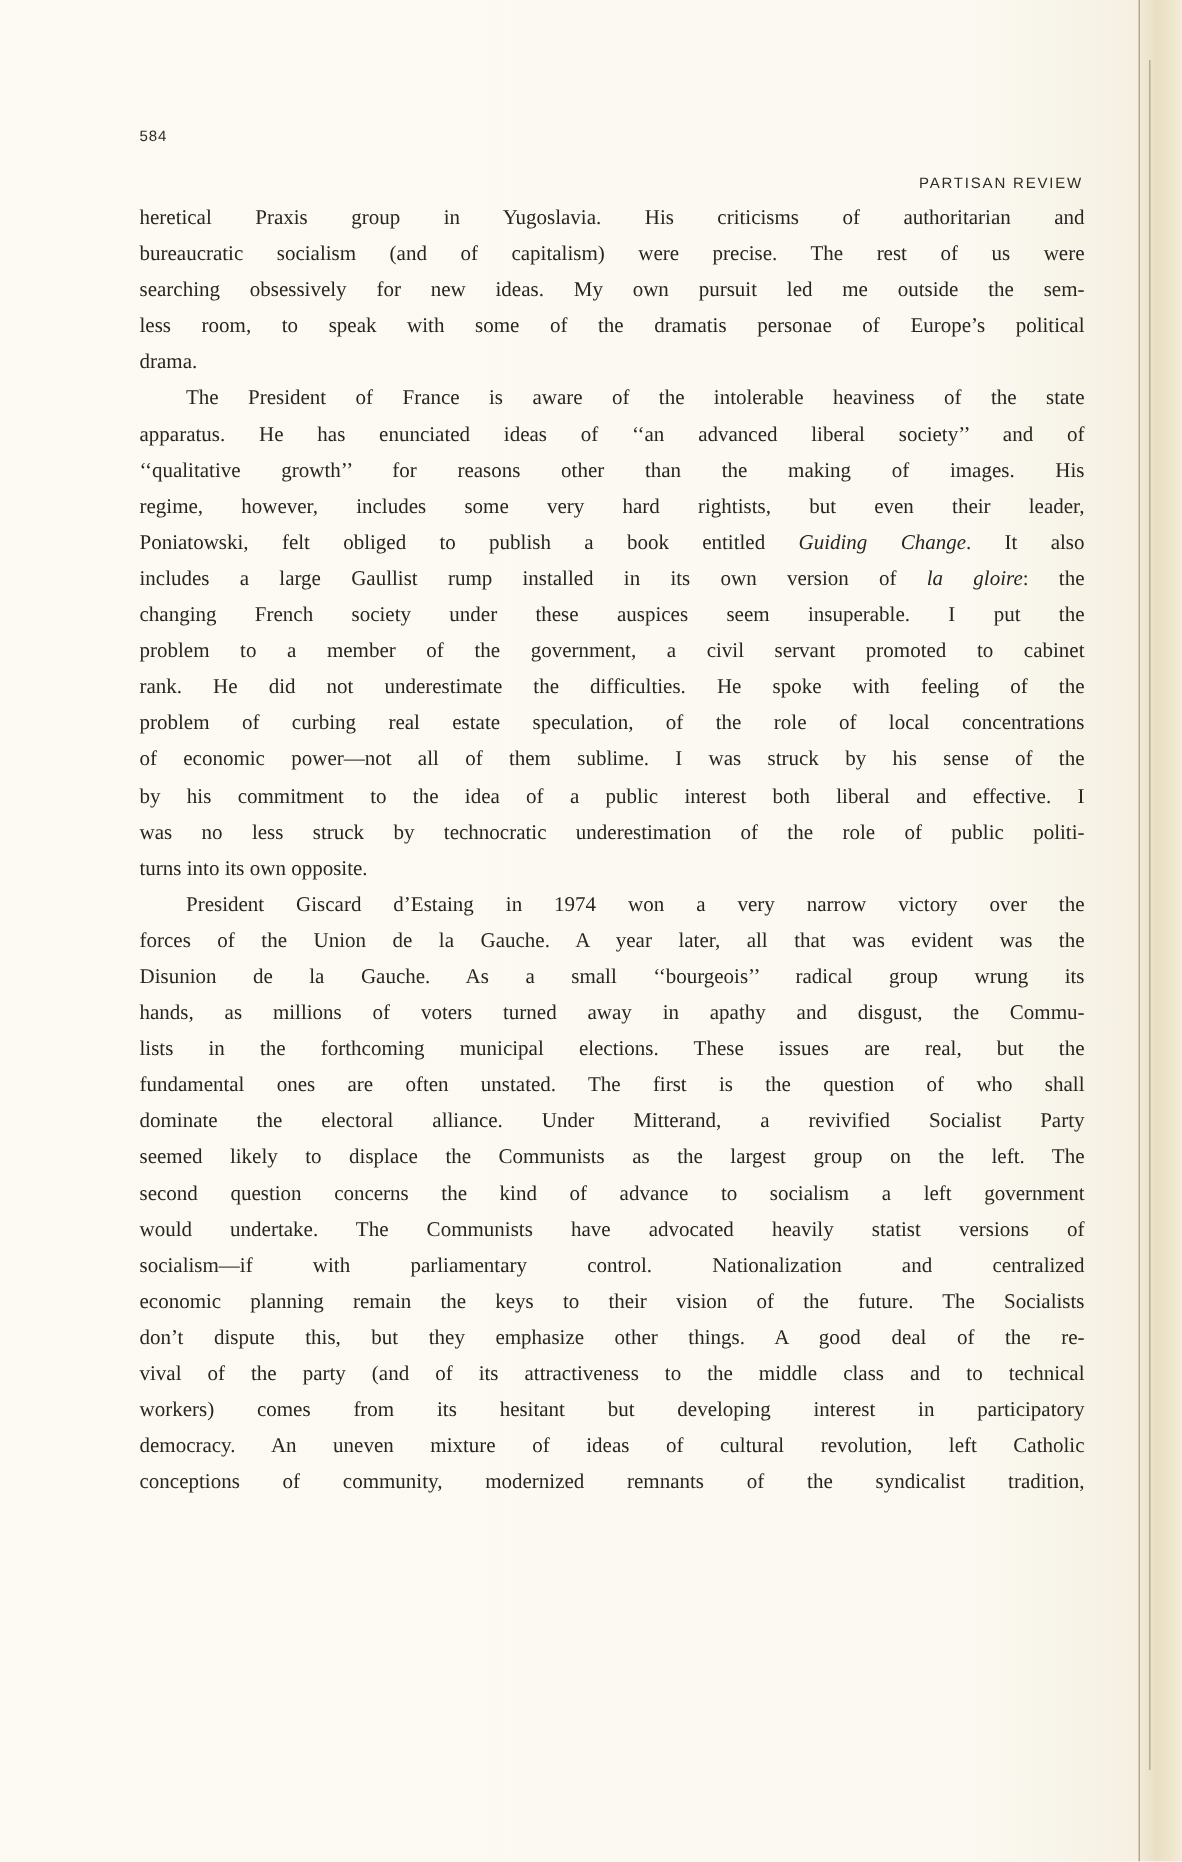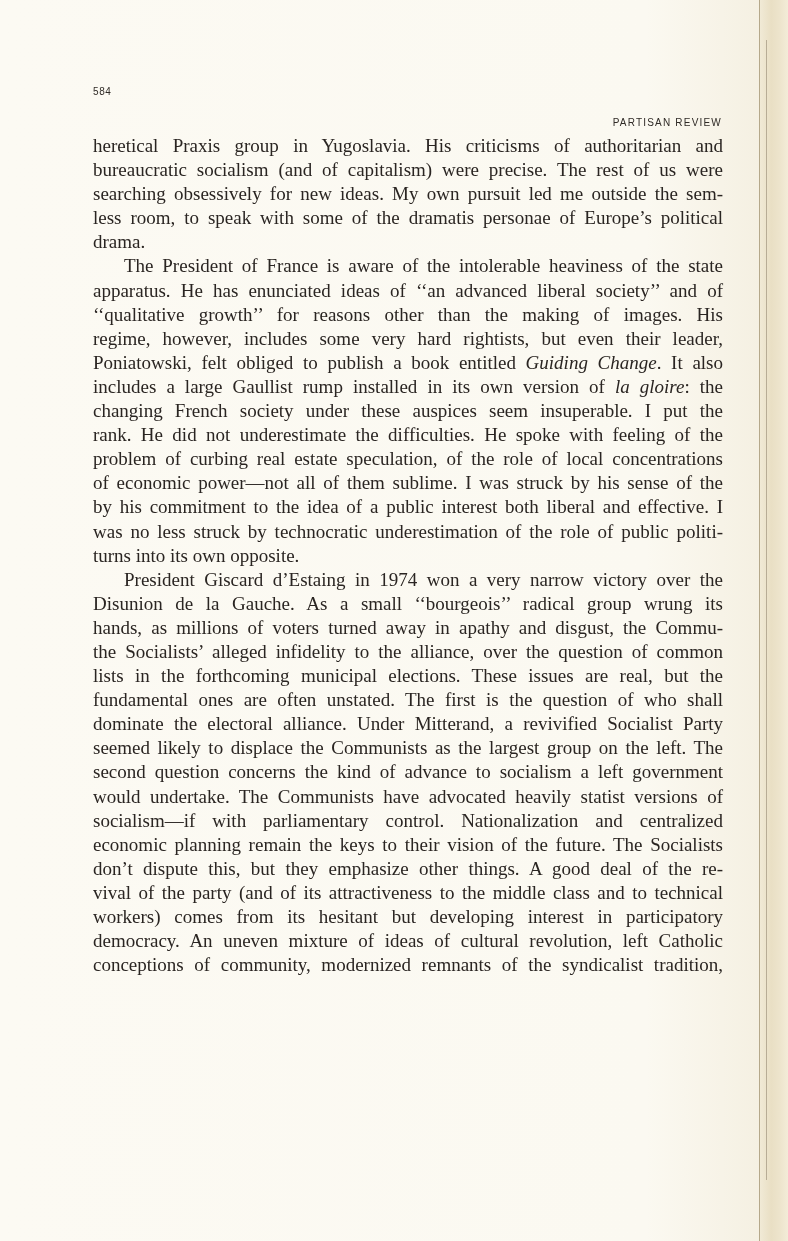--- a/index.html
+++ b/index.html
@@ -28,21 +28,21 @@
       font-family: Liberation Sans, sans-serif;
       font-size: 10px; letter-spacing: 0.6px; color: #2f2a26;
     }
     .header .page-number { position: absolute; left: 0; top: 6px; }
     .header .running-title { position: absolute; right: 0; top: 2px; letter-spacing: 1.2px; margin-top: 35px; }
     .body-text {
       position: absolute; left: 93px; top: 134px; width: 630px;
     }
     .line {
       display: block; height: 24.1px; line-height: 24.1px;
-      font-size: 19px; white-space: nowrap;
+      font-size: 14px; white-space: nowrap;
       text-align: justify; text-align-last: justify;
     }
     .line.last { text-align-last: left; }
     .line.indent { padding-left: 31px; }
     .line i { }
   </style>
 </head>
 <body>
 
 <div class="page">
@@ -59,32 +59,33 @@
         <span class="line last">drama.</span>
       </div>
       <div>
         <span class="line indent">The President of France is aware of the intolerable heaviness of the state</span>
         <span class="line">apparatus. He has enunciated ideas of ‘‘an advanced liberal society’’ and of</span>
         <span class="line">‘‘qualitative growth’’ for reasons other than the making of images. His</span>
         <span class="line">regime, however, includes some very hard rightists, but even their leader,</span>
         <span class="line">Poniatowski, felt obliged to publish a book entitled <i>Guiding Change</i>. It also</span>
         <span class="line">includes a large Gaullist rump installed in its own version of <i>la gloire</i>: the</span>
         <span class="line">changing French society under these auspices seem insuperable. I put the</span>
+        <span class="line">problem to a member of the government, a civil servant promoted to cabinet</span>
         <span class="line">rank. He did not underestimate the difficulties. He spoke with feeling of the</span>
         <span class="line">problem of curbing real estate speculation, of the role of local concentrations</span>
         <span class="line">of economic power—not all of them sublime. I was struck by his sense of the</span>
         <span class="line">by his commitment to the idea of a public interest both liberal and effective. I</span>
         <span class="line">was no less struck by technocratic underestimation of the role of public politi-</span>
         <span class="line last">turns into its own opposite.</span>
       </div>
       <div>
         <span class="line indent">President Giscard d’Estaing in 1974 won a very narrow victory over the</span>
+        <span class="line">forces of the Union de la Gauche. A year later, all that was evident was the</span>
         <span class="line">Disunion de la Gauche. As a small ‘‘bourgeois’’ radical group wrung its</span>
         <span class="line">hands, as millions of voters turned away in apathy and disgust, the Commu-</span>
-        <span class="line">the Socialists’ alleged infidelity to the alliance, over the question of common</span>
         <span class="line">lists in the forthcoming municipal elections. These issues are real, but the</span>
         <span class="line">fundamental ones are often unstated. The first is the question of who shall</span>
         <span class="line">dominate the electoral alliance. Under Mitterand, a revivified Socialist Party</span>
         <span class="line">seemed likely to displace the Communists as the largest group on the left. The</span>
         <span class="line">second question concerns the kind of advance to socialism a left government</span>
         <span class="line">would undertake. The Communists have advocated heavily statist versions of</span>
         <span class="line">socialism—if with parliamentary control. Nationalization and centralized</span>
         <span class="line">economic planning remain the keys to their vision of the future. The Socialists</span>
         <span class="line">don’t dispute this, but they emphasize other things. A good deal of the re-</span>
         <span class="line">vival of the party (and of its attractiveness to the middle class and to technical</span>

